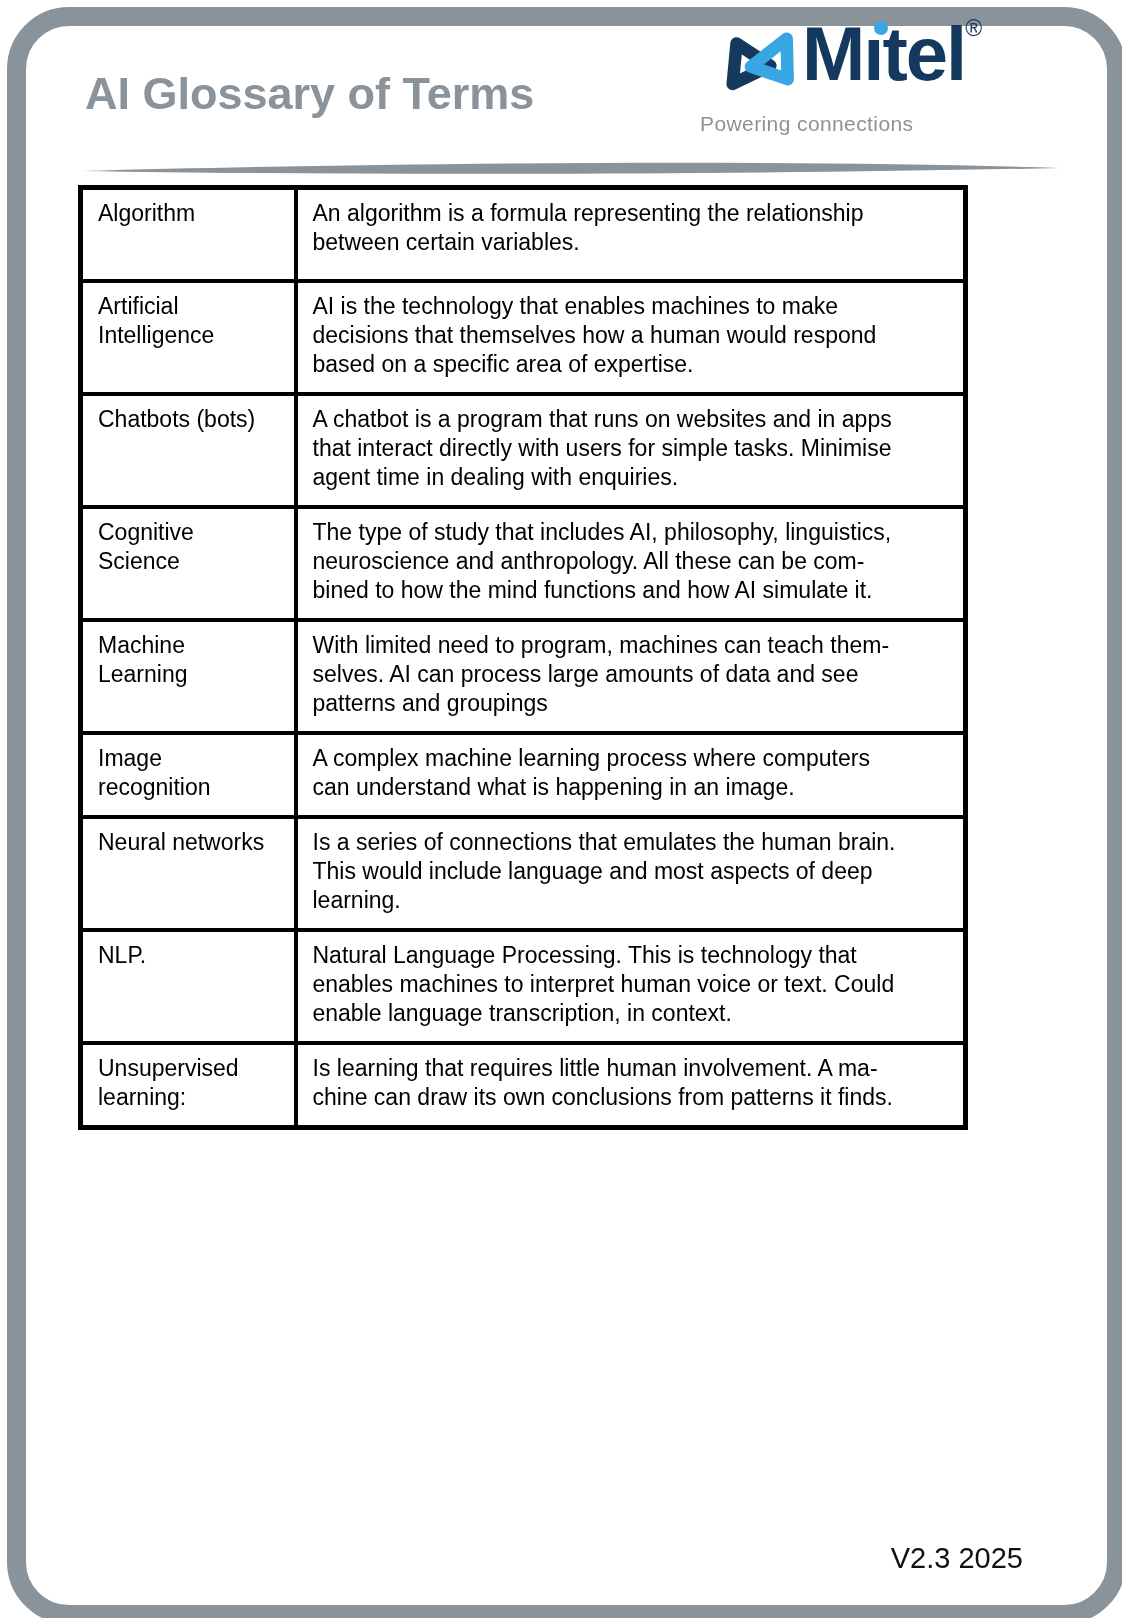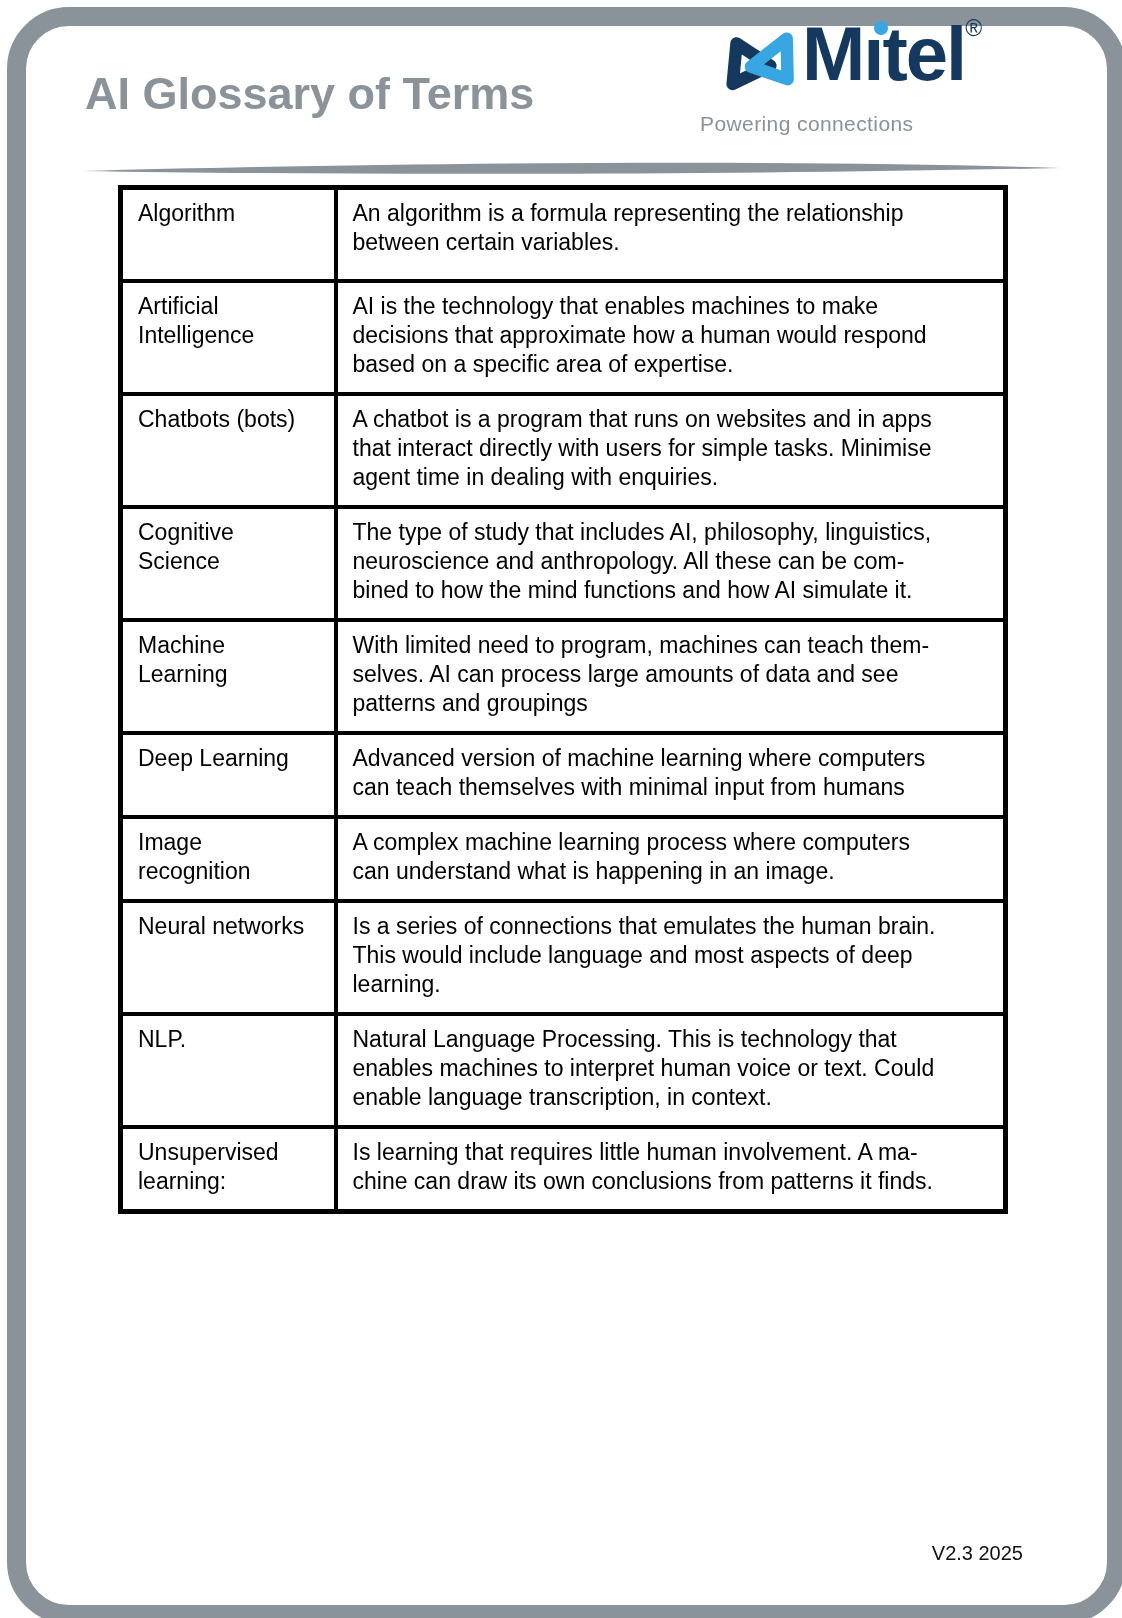--- a/index.html
+++ b/index.html
@@ -68,37 +68,36 @@
     left: 82px; top: 160px;
     width: 978px; height: 16px;
   }
   table.glossary {
     position: absolute;
     left: 78px; top: 185px;
     width: 890px;
     border-collapse: collapse;
     table-layout: fixed;
     border: 5px solid #000;
-    margin-left: 40px;
   }
   table.glossary col.c-term { width: 215px; }
   table.glossary td {
     border: 4px solid #000;
     vertical-align: top;
     font-size: 23px;
     line-height: 29px;
     padding: 9px 18px 13px 15px;
     white-space: pre-line;
     color: #000;
   }
   table.glossary tr:first-child td { height: 93px; box-sizing: border-box; }
   .version {
     position: absolute;
     top: 1542px; right: 99px;
-    font-size: 20px;
+    font-size: 29px;
     color: #111;
   }
 </style>
 </head>
 <body>
 
 <div class="page">
 
   <div class="frame"></div>
 
@@ -128,21 +127,21 @@
     <tbody>
       <tr>
         <td>Algorithm</td>
         <td>An algorithm is a formula representing the relationship
 between certain variables.</td>
       </tr>
       <tr>
         <td>Artificial
 Intelligence</td>
         <td>AI is the technology that enables machines to make
-decisions that approximate how a human would respond
+decisions that themselves how a human would respond
 based on a specific area of expertise.</td>
       </tr>
       <tr>
         <td>Chatbots (bots)</td>
         <td>A chatbot is a program that runs on websites and in apps
 that interact directly with users for simple tasks. Minimise
 agent time in dealing with enquiries.</td>
       </tr>
       <tr>
         <td>Cognitive
@@ -150,25 +149,20 @@
         <td>The type of study that includes AI, philosophy, linguistics,
 neuroscience and anthropology. All these can be com-
 bined to how the mind functions and how AI simulate it.</td>
       </tr>
       <tr>
         <td>Machine
 Learning</td>
         <td>With limited need to program, machines can teach them-
 selves. AI can process large amounts of data and see
 patterns and groupings</td>
-      </tr>
-      <tr>
-        <td>Deep Learning</td>
-        <td>Advanced version of machine learning where computers
-can teach themselves with minimal input from humans</td>
       </tr>
       <tr>
         <td>Image
 recognition</td>
         <td>A complex machine learning process where computers
 can understand what is happening in an image.</td>
       </tr>
       <tr>
         <td>Neural networks</td>
         <td>Is a series of connections that emulates the human brain.

